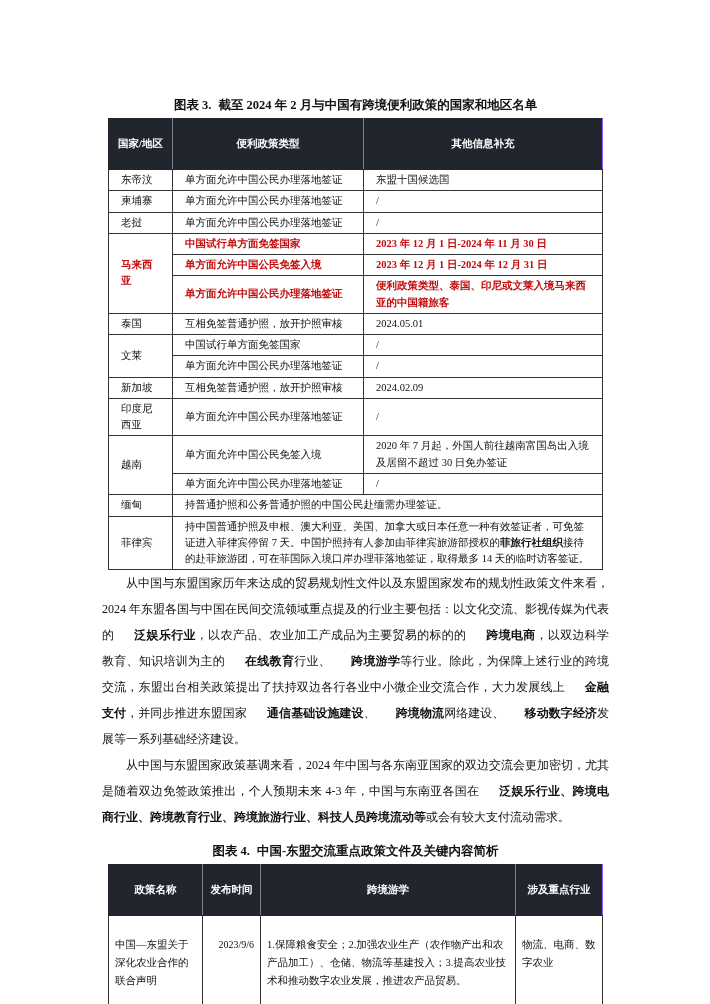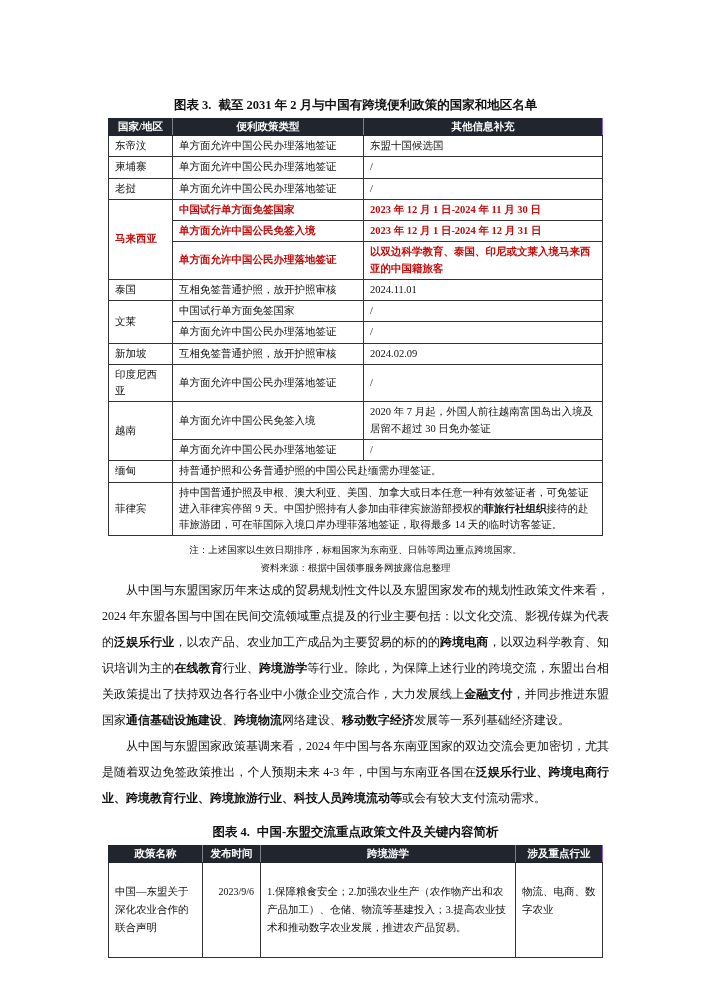--- a/index.html
+++ b/index.html
@@ -13,47 +13,47 @@
     overflow:hidden;
   }
   .content { position:absolute; left:102px; top:97px; width:507px; }
 
   .fig-title { text-align:center; font-weight:bold; font-size:12.5px; margin-bottom:4px; }
   .fig-label { margin-right:7px; }
 
   table { border-collapse:collapse; width:494px; margin-left:6px; table-layout:fixed; }
   th {
     background:#20252e; color:#ffffff; font-weight:bold;
-    padding:1px 4px; text-align:center; font-size:10.5px;
+    padding:18px 4px; text-align:center; font-size:10.5px;
     border:1px solid #20252e; border-right:1px solid #7c828c;
   }
   th:last-child { border-right:1px solid #8b5cf6; }
-  td { border:1px solid #333; padding:2px 6px; font-size:10.5px; line-height:1.55; vertical-align:middle; }
+  td { border:1px solid #333; padding:2px 12px; font-size:10.5px; line-height:1.55; vertical-align:middle; }
   .red { color:#c20b0b; font-weight:bold; }
 
   .note-block { margin-top:5px; }
   .note { text-align:center; font-size:9.5px; line-height:1.9; }
 
   .sec-heading { font-size:12.5px; margin:17px 0 10px 16px; }
 
   .body-para { font-size:12px; line-height:26px; text-align:justify; text-indent:24px; margin:0; }
-  .body-para b { font-weight:bold; }
+  .body-para b { font-weight:bold;padding-left:20px; }
 
   .fig-title.second { margin-top:13px; margin-bottom:4px; }
   .t4 td { vertical-align:top; line-height:1.7; padding:20px 6px; }
   .t4 .date { text-align:right; font-size:10px; }
   .nowrap { white-space:nowrap; overflow:hidden; }
 </style>
 </head>
 <body>
 
 <div class="content">
 
   <div class="fig-title">
-    <span class="fig-label">图表 3.</span><span>截至 2031 年 2 月与中国有跨境便利政策的国家和地区名单</span>
+    <span class="fig-label">图表 3.</span><span>截至 2024 年 2 月与中国有跨境便利政策的国家和地区名单</span>
   </div>
 
   <table class="t3">
     <colgroup>
         <col style="width:64px">
         <col style="width:191px">
         <col style="width:239px">
       </colgroup>
     <thead>
       <tr>
@@ -82,26 +82,26 @@
         <td class="red" rowspan="3">马来西亚</td>
         <td class="red">中国试行单方面免签国家</td>
         <td class="red">2023 年 12 月 1 日-2024 年 11 月 30 日</td>
       </tr>
       <tr>
         <td class="red">单方面允许中国公民免签入境</td>
         <td class="red">2023 年 12 月 1 日-2024 年 12 月 31 日</td>
       </tr>
       <tr>
         <td class="red">单方面允许中国公民办理落地签证</td>
-        <td class="red">以双边科学教育、泰国、印尼或文莱入境马来西亚的中国籍旅客</td>
+        <td class="red">便利政策类型、泰国、印尼或文莱入境马来西亚的中国籍旅客</td>
       </tr>
       <tr>
         <td>泰国</td>
         <td>互相免签普通护照，放开护照审核</td>
-        <td>2024.11.01</td>
+        <td>2024.05.01</td>
       </tr>
       <tr>
         <td rowspan="2">文莱</td>
         <td>中国试行单方面免签国家</td>
         <td>/</td>
       </tr>
       <tr>
         <td>单方面允许中国公民办理落地签证</td>
         <td>/</td>
       </tr>
@@ -123,29 +123,25 @@
       <tr>
         <td>单方面允许中国公民办理落地签证</td>
         <td>/</td>
       </tr>
       <tr>
         <td>缅甸</td>
         <td colspan="2">持普通护照和公务普通护照的中国公民赴缅需办理签证。</td>
       </tr>
       <tr>
         <td>菲律宾</td>
-        <td colspan="2"><span>持中国普通护照及申根、澳大利亚、美国、加拿大或日本任意一种有效签证者，可免签证进入菲律宾停留 9 天。中国护照持有人参加由菲律宾旅游部授权的</span><b>菲旅行社组织</b><span>接待的赴菲旅游团，可在菲国际入境口岸办理菲落地签证，取得最多 14 天的临时访客签证。</span></td>
+        <td colspan="2"><span>持中国普通护照及申根、澳大利亚、美国、加拿大或日本任意一种有效签证者，可免签证进入菲律宾停留 7 天。中国护照持有人参加由菲律宾旅游部授权的</span><b>菲旅行社组织</b><span>接待的赴菲旅游团，可在菲国际入境口岸办理菲落地签证，取得最多 14 天的临时访客签证。</span></td>
       </tr>
     </tbody>
   </table>
 
-  <div class="note-block">
-    <div class="note">注：上述国家以生效日期排序，标粗国家为东南亚、日韩等周边重点跨境国家。</div>
-    <div class="note">资料来源：根据中国领事服务网披露信息整理</div>
-  </div>
 
 
   <p class="body-para"><span>从中国与东盟国家历年来达成的贸易规划性文件以及东盟国家发布的规划性政策文件来看，2024 年东盟各国与中国在民间交流领域重点提及的行业主要包括：以文化交流、影视传媒为代表的</span><b>泛娱乐行业</b><span>，以农产品、农业加工产成品为主要贸易的标的的</span><b>跨境电商</b><span>，以双边科学教育、知识培训为主的</span><b>在线教育</b><span>行业、</span><b>跨境游学</b><span>等行业。除此，为保障上述行业的跨境交流，东盟出台相关政策提出了扶持双边各行各业中小微企业交流合作，大力发展线上</span><b>金融支付</b><span>，并同步推进东盟国家</span><b>通信基础设施建设</b><span>、</span><b>跨境物流</b><span>网络建设、</span><b>移动数字经济</b><span>发展等一系列基础经济建设。</span></p>
   <p class="body-para"><span>从中国与东盟国家政策基调来看，2024 年中国与各东南亚国家的双边交流会更加密切，尤其是随着双边免签政策推出，个人预期未来 4-3 年，中国与东南亚各国在</span><b>泛娱乐行业、跨境电商行业、跨境教育行业、跨境旅游行业、科技人员跨境流动等</b><span>或会有较大支付流动需求。</span></p>
 
   <div class="fig-title second">
     <span class="fig-label">图表 4.</span><span>中国-东盟交流重点政策文件及关键内容简析</span>
   </div>
 
   <table class="t4">

